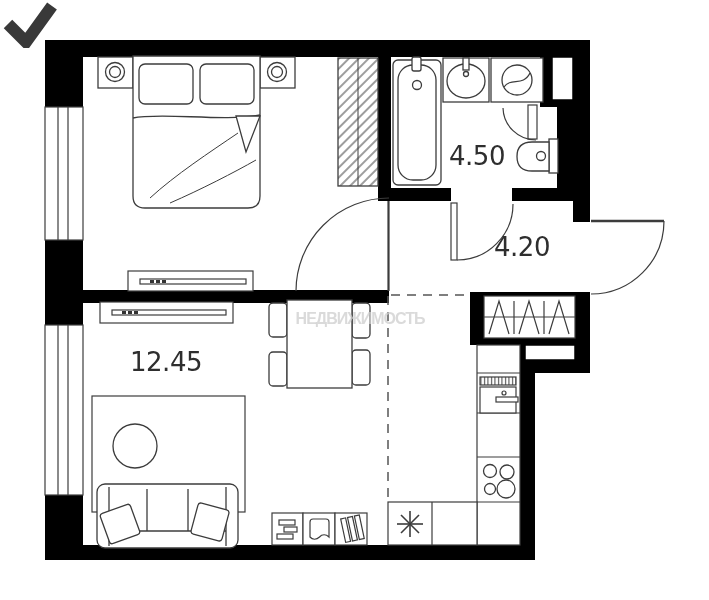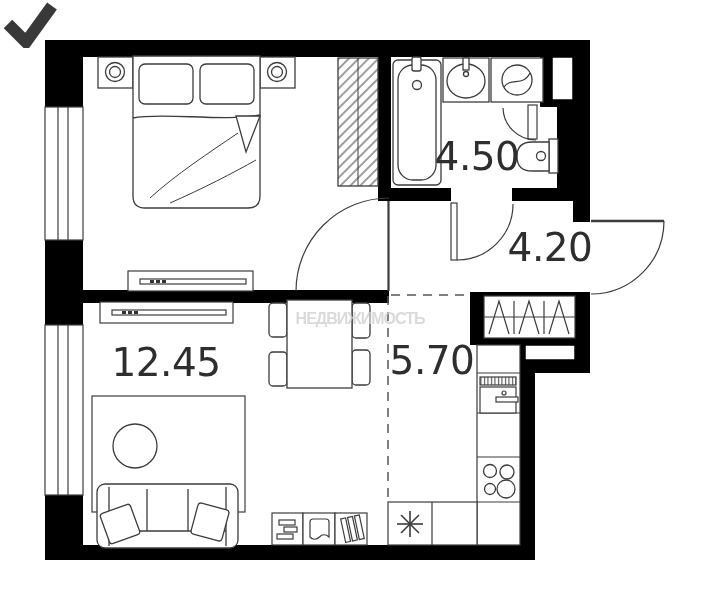--- a/index.html
+++ b/index.html
@@ -1,19 +1,19 @@
 <!DOCTYPE html>
 <html><head>
 <meta charset="utf-8">
 <style>
   html,body{margin:0;padding:0;background:#fff;}
   .plan{position:relative;width:709px;height:600px;background:#fff;overflow:hidden;
         font-family:"DejaVu Sans", sans-serif;}
   .plan svg{position:absolute;left:0;top:0;}
-  .room-label{position:absolute;transform:translate(-50%,-50%);font-size:39px;
+  .room-label{position:absolute;transform:translate(-50%,-50%);font-size:26px;
         letter-spacing:-0.5px;color:#2e2e2e;white-space:nowrap;}
   .wm{position:absolute;text-align:center;font-family:"Liberation Sans", sans-serif;
         font-weight:bold;white-space:nowrap;pointer-events:none;}
   .wm-title{left:233px;top:252px;width:254px;font-size:66px;letter-spacing:-2px;
         color:rgba(198,198,198,0.8);line-height:1;}
   .wm-sub{left:233px;top:311px;width:254px;font-size:16px;letter-spacing:-1px;
         color:rgba(205,205,205,0.75);line-height:1;}
   .wm-check{position:absolute;left:368px;top:262px;pointer-events:none;}
 </style>
 </head>
@@ -230,21 +230,20 @@
     <g transform="rotate(-12 351 529)">
       <rect x="343" y="517" width="5" height="24"></rect>
       <rect x="350" y="517" width="5" height="24"></rect>
       <rect x="357" y="517" width="5" height="24"></rect>
     </g>
   </g>
 </svg>
 
 <div class="room-label" style="left:166px;top:362px;">12.45</div>
 <div class="room-label" style="left:477px;top:156px;">4.50</div>
-<div class="room-label" style="left:550px;top:247px;">4.20</div>
-<div class="room-label" style="left:432px;top:360px;">5.70</div>
+<div class="room-label" style="left:522px;top:247px;">4.20</div>
 
 <div class="wm wm-sub">НЕДВИЖИМОСТЬ</div>
 <svg class="wm-check" width="58" height="48" viewBox="0 0 58 48">
   <path d="M8,24 L26,42 L52,6" fill="none" stroke="rgba(35,35,35,0.9)" stroke-width="12"></path>
 </svg>
 
 </div>
 
 </body></html>

